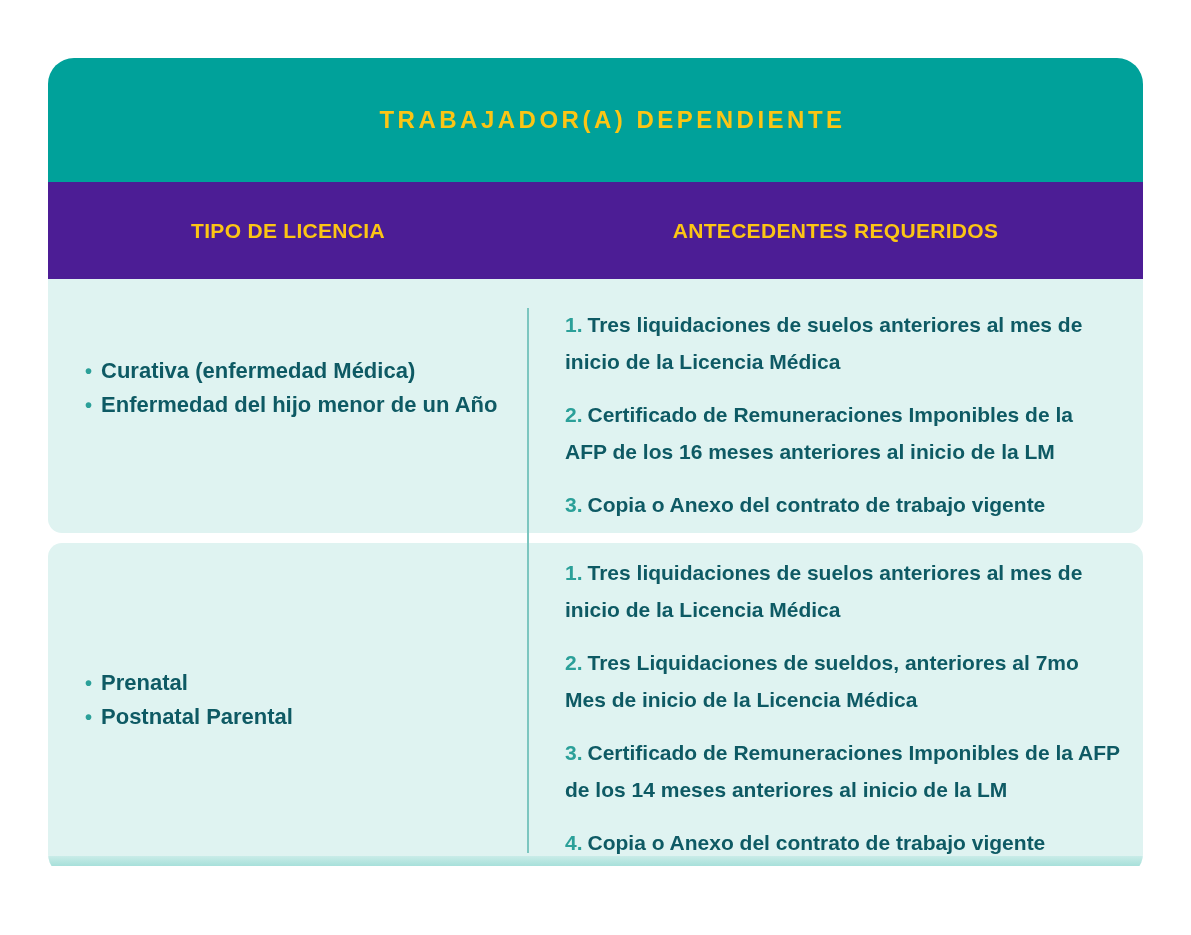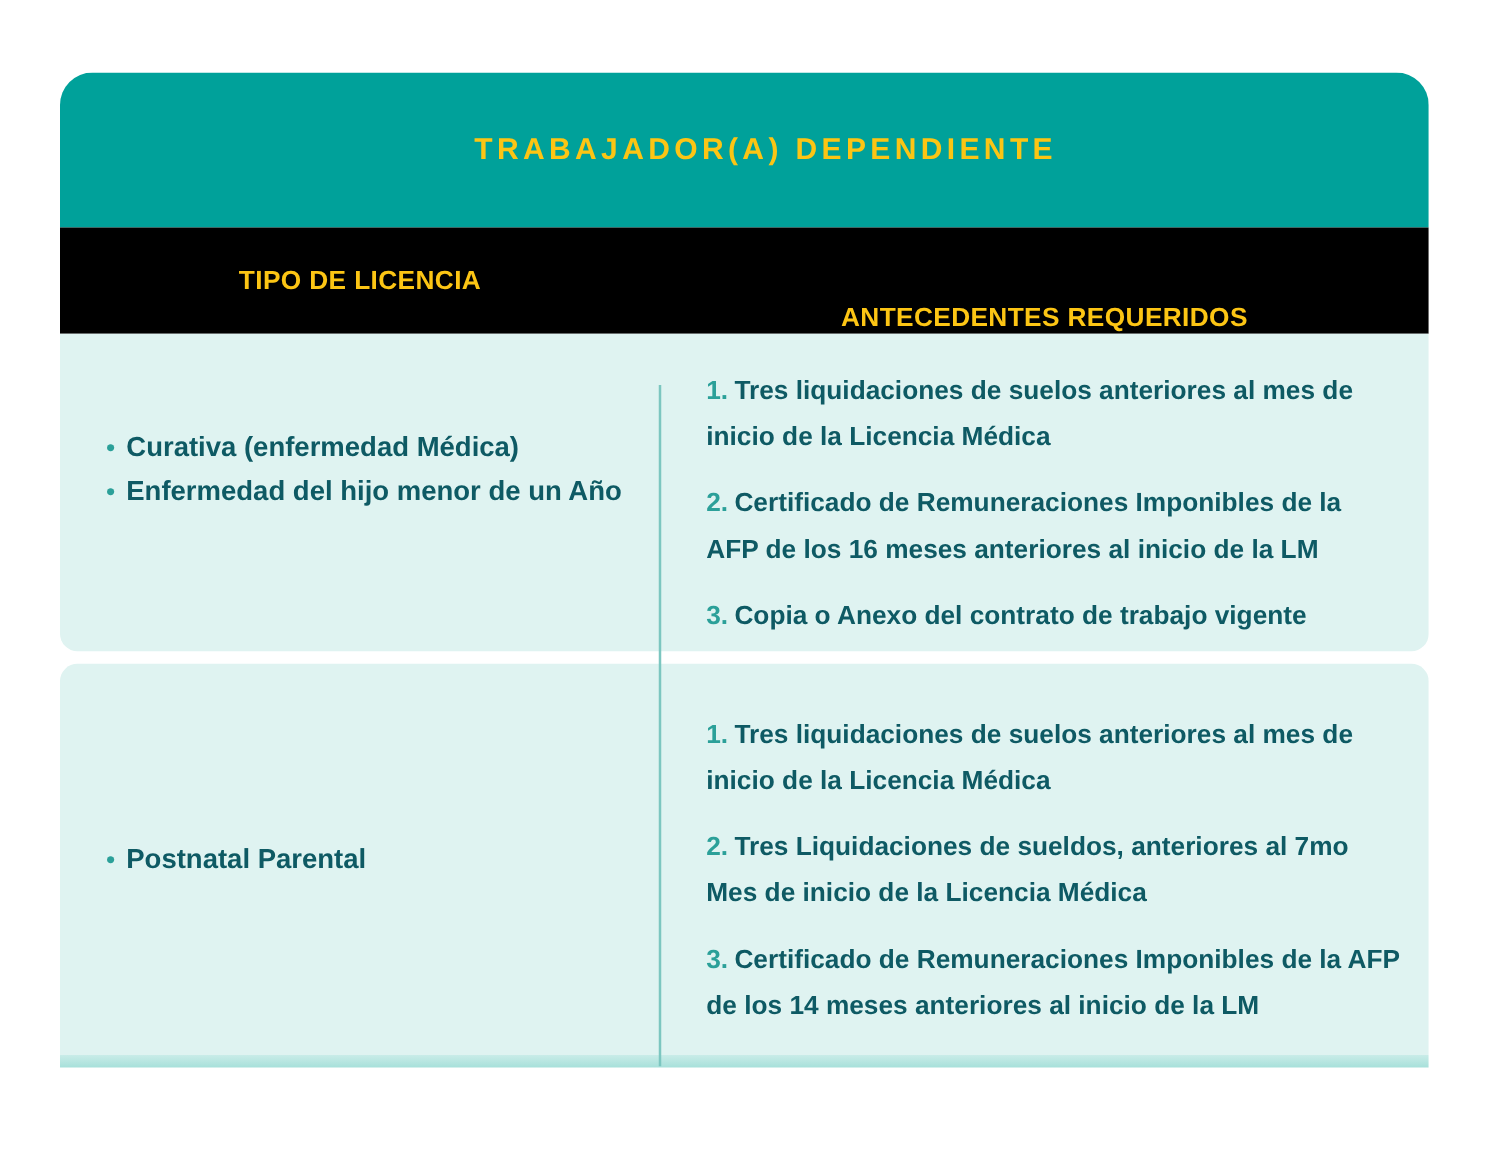--- a/index.html
+++ b/index.html
@@ -32,34 +32,34 @@
     justify-content: center;
   }
   .card-title {
     color: #FCC514;
     font-size: 24px;
     font-weight: bold;
     letter-spacing: 3.5px;
     margin-left: 34px;
   }
   .band {
-    height: 85px;
-    background: #000000;
+    height: 97px;
+    background: #4c1d95;
     display: flex;
   }
   .band-cell-left {
     width: 480px;
     display: flex;
     align-items: center;
     justify-content: center;
   }
   .band-cell-right {
     flex: 1;
     display: flex;
-    align-items: flex-end;
+    align-items: center;
     justify-content: center;
   }
   .band-label {
     color: #FCC514;
     font-size: 21px;
     font-weight: bold;
     letter-spacing: 0.3px;
   }
   .tbody {
     position: relative;
@@ -169,29 +169,33 @@
           </div>
         </div>
       </div>
 
       <div class="row-gap"></div>
 
       <div class="trow row-2">
         <div class="cell-lic">
           <div class="lic-list">
             <div class="lic-item bullet">
+              <span>Prenatal</span>
+            </div>
+            <div class="lic-item bullet">
               <span>Postnatal Parental</span>
             </div>
           </div>
         </div>
         <div class="cell-ant">
           <div class="ant-list">
             <div class="ant-item"><span class="ant-num">1.</span><span>Tres liquidaciones de suelos anteriores al mes de inicio de la Licencia Médica</span></div>
             <div class="ant-item"><span class="ant-num">2.</span><span>Tres Liquidaciones de sueldos, anteriores al 7mo Mes de inicio de la Licencia Médica</span></div>
             <div class="ant-item"><span class="ant-num">3.</span><span>Certificado de Remuneraciones Imponibles de la AFP de los 14 meses anteriores al inicio de la LM</span></div>
+            <div class="ant-item"><span class="ant-num">4.</span><span>Copia o Anexo del contrato de trabajo vigente</span></div>
           </div>
         </div>
       </div>
 
       <div class="strip"></div>
     </div>
 
     <div class="divider"></div>
   </div>
 </div>

